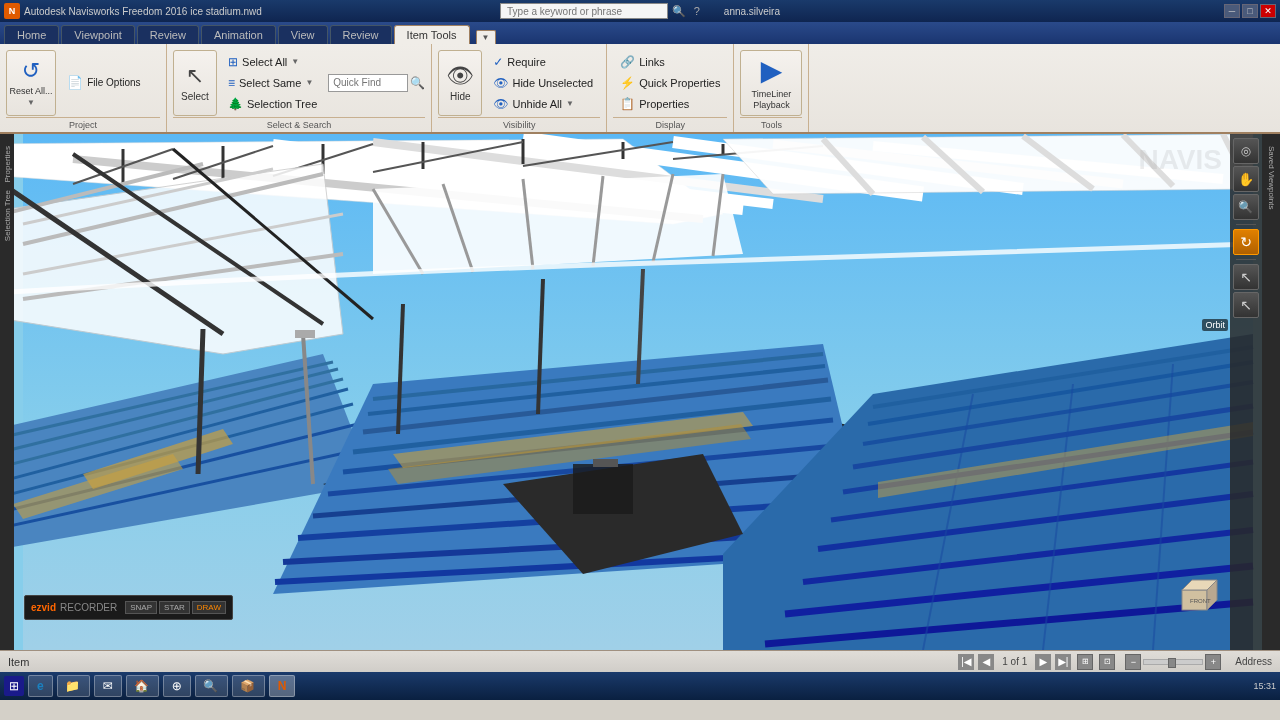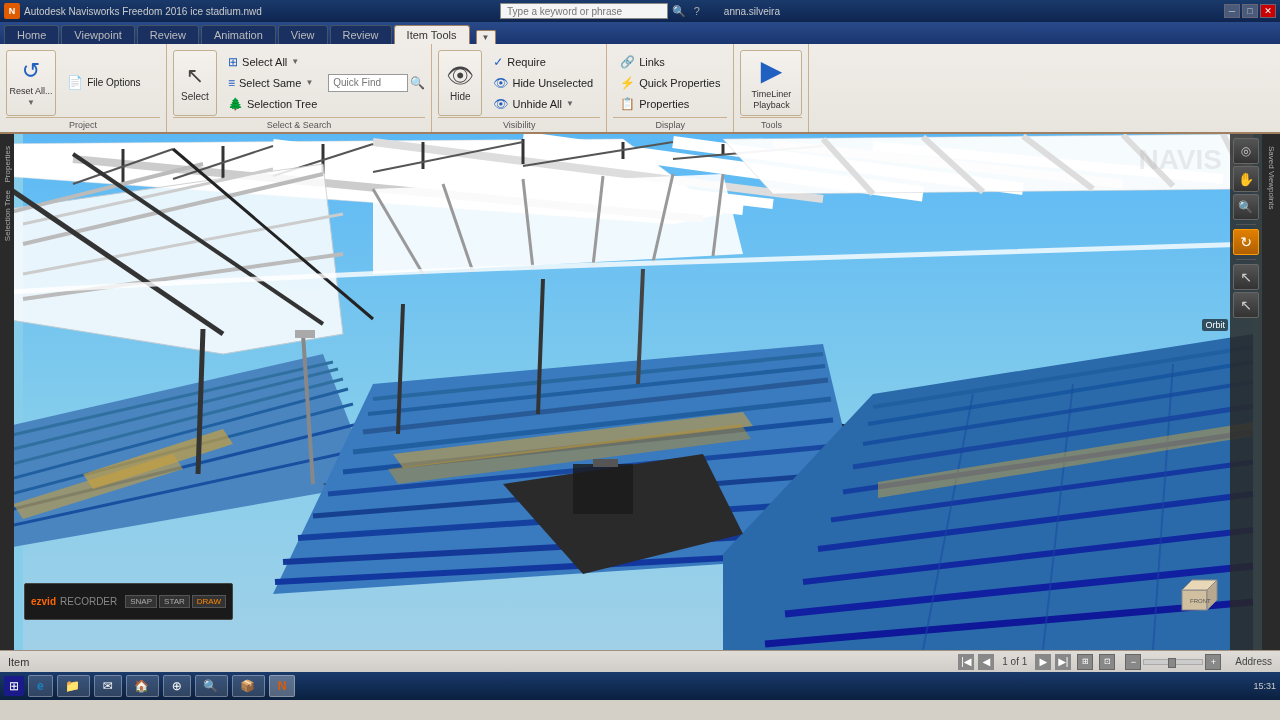--- a/index.html
+++ b/index.html
@@ -279,21 +279,21 @@
     }
     .taskbar-btn.active { background: rgba(255,255,255,0.25); }
 
     
     #ezvid-overlay {
       position: absolute;
       bottom: 30px;
       left: 10px;
       background: #1a1a1a;
       border: 1px solid #444;
-      padding: 11px 6px;
+      padding: 5px 6px;
       display: flex;
       align-items: center;
       gap: 4px;
       border-radius: 2px;
     }
     .ezvid-logo { color: #ff6600; font-weight: bold; font-size: 10px; }
     .ezvid-sub { color: #888; font-size: 10px; }
     .ezvid-btns { display: flex; gap: 2px; margin-left: 4px; }
     .ezvid-btn { background: #333; border: 1px solid #555; color: #aaa; font-size: 8px; padding: 1px 4px; cursor: pointer; }
     .ezvid-btn.draw { color: #ff8800; }

